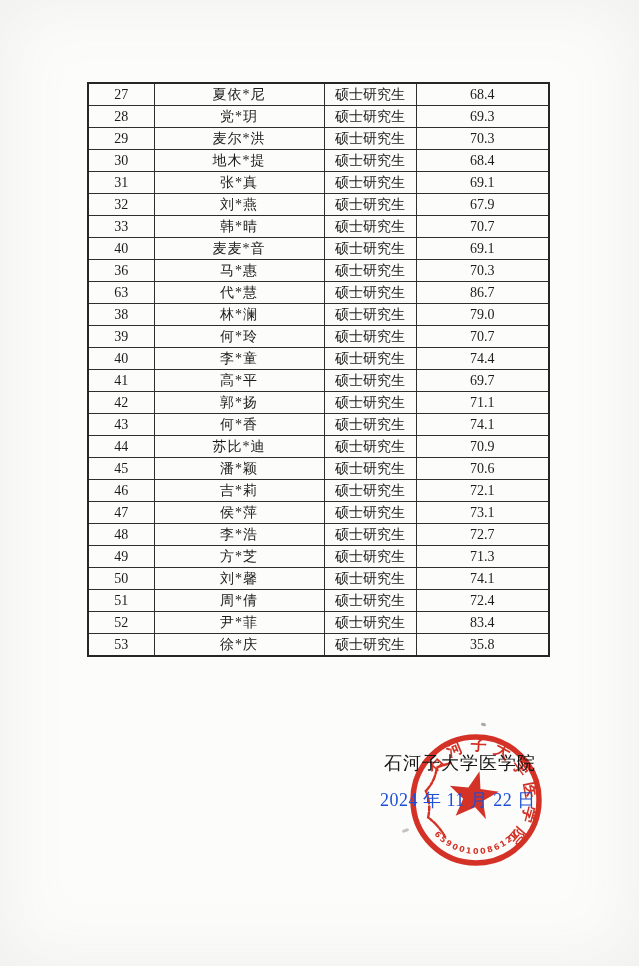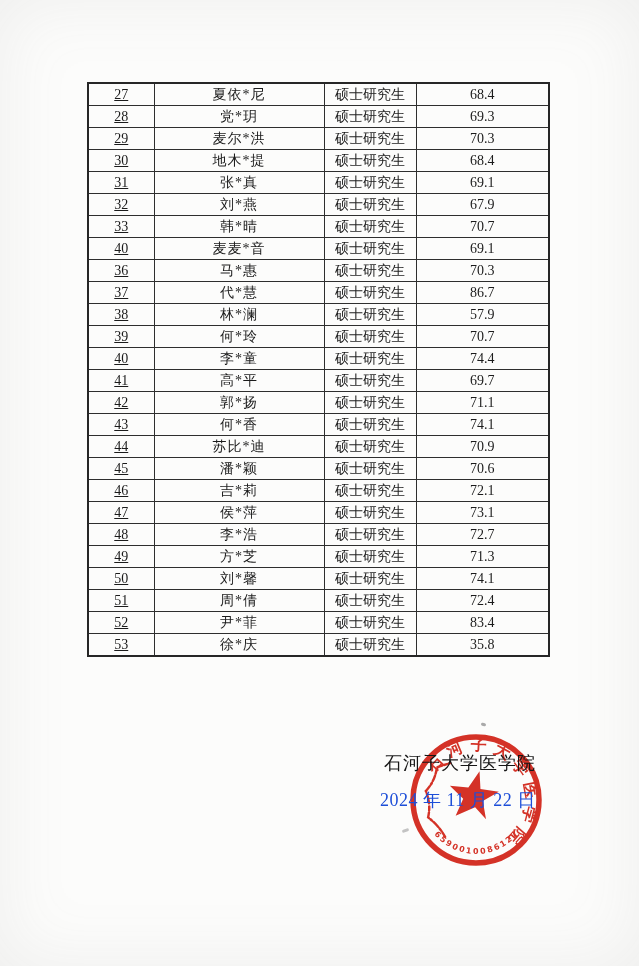--- a/index.html
+++ b/index.html
@@ -18,21 +18,21 @@
     border-collapse:collapse; table-layout:fixed;
     border:2px solid #262626;
   }
   table.score-table td {
     border:1px solid #2e2e2e;
     height:21px; padding:0;
     text-align:center; vertical-align:middle;
     font-size:14px; color:#1b1b1b; line-height:1;
     white-space:nowrap; overflow:hidden;
   }
-  td.c-no    { font-size:13px;text-decoration:underline; }
+  td.c-no    { font-size:13px; }
   td.c-name  { letter-spacing:1px;margin-top:24px; }
   td.c-cat   { font-size:13.5px; }
   td.c-score { font-size:14px;margin-top:48px; }
   
   .footer-org {
     position:absolute; left:384px; top:751px; z-index:3;
     font-size:18px; color:#161616; letter-spacing:1px; white-space:nowrap;
   }
   .footer-date {
     position:absolute; left:380px; top:788px; z-index:3;
@@ -109,30 +109,30 @@
     <td class="c-cat">硕士研究生</td>
     <td class="c-score">69.1</td>
   </tr>
       <tr>
     <td class="c-no">36</td>
     <td class="c-name">马*惠</td>
     <td class="c-cat">硕士研究生</td>
     <td class="c-score">70.3</td>
   </tr>
       <tr>
-    <td class="c-no">37</td>
+    <td class="c-no">63</td>
     <td class="c-name">代*慧</td>
     <td class="c-cat">硕士研究生</td>
     <td class="c-score">86.7</td>
   </tr>
       <tr>
     <td class="c-no">38</td>
     <td class="c-name">林*澜</td>
     <td class="c-cat">硕士研究生</td>
-    <td class="c-score">57.9</td>
+    <td class="c-score">79.0</td>
   </tr>
       <tr>
     <td class="c-no">39</td>
     <td class="c-name">何*玲</td>
     <td class="c-cat">硕士研究生</td>
     <td class="c-score">70.7</td>
   </tr>
       <tr>
     <td class="c-no">40</td>
     <td class="c-name">李*童</td>

